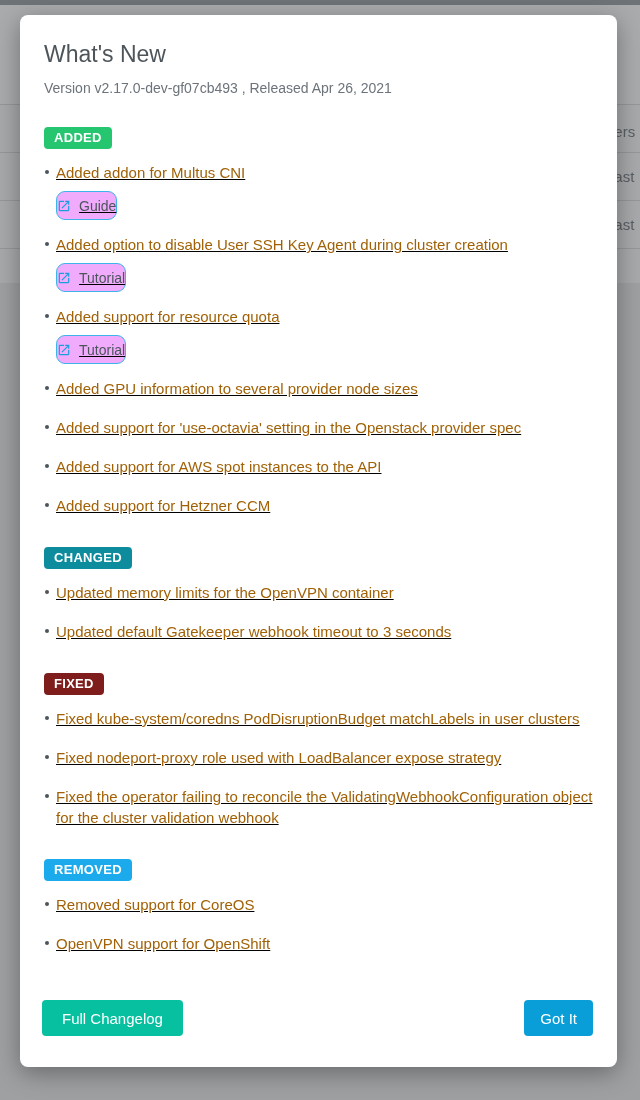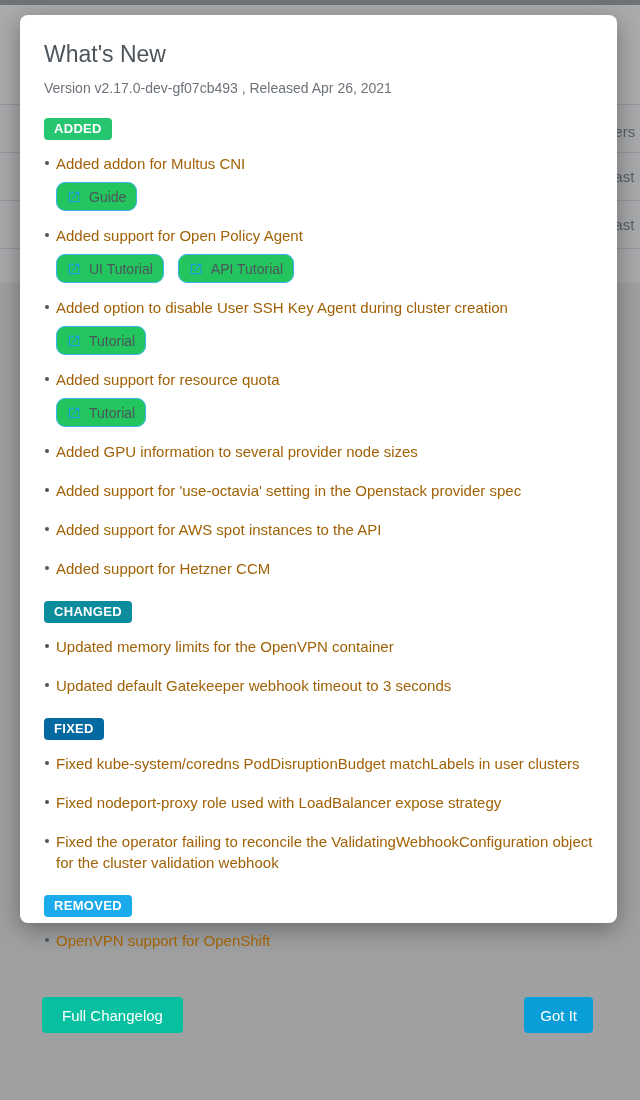--- a/index.html
+++ b/index.html
@@ -17,50 +17,50 @@
   .bd-band-table { position:absolute; left:0; top:105px; width:640px; height:178px; background:#a7a9ab; }
   .bd-band-lower { position:absolute; left:0; top:283px; width:640px; height:817px; background:#9ea0a2; }
   .bd-line { position:absolute; left:0; width:640px; height:1px; background:#95979a; }
   .bd-frag {
     position:absolute; left:606px; width:40px;
     font-size:15px; color:#5a5f64; white-space:nowrap;
   }
 
   
   .modal {
-    position:absolute; left:20px; top:15px; width:597px; height:908px;
+    position:absolute; left:20px; top:15px; width:597px; height:1052px;
     background:#ffffff; border-radius:8px;
     box-shadow:0 6px 24px rgba(0,0,0,0.35);
     display:flex; flex-direction:column;
     padding:26px 24px 34px 22px;
   }
   .modal-title { font-size:23px; font-weight:400; color:#4d555b; margin-left:2px; }
   .modal-subtitle { font-size:14px; color:#6c737a; margin:12px 0 0 2px; }
 
   .content { flex:1 1 auto; margin-left:2px; }
 
-  .section { margin-top:22px; }
+  .section { margin-top:31px;text-decoration:underline; }
   .badge {
     display:inline-block; color:#ffffff; font-size:13px; font-weight:bold;
     letter-spacing:0.3px; padding:3px 10px 4px; border-radius:4px; margin-bottom:13px;
   }
 
   ul.items { list-style:none; }
   li.item { position:relative; padding-left:12px; margin-bottom:18px; }
   .dot {
     position:absolute; left:1px; top:8px; width:4px; height:4px;
     border-radius:50%; background:#4d555b;
   }
   .item-text { font-size:15px; line-height:21px; color:#a16207; }
 
   .links { display:flex; gap:14px; margin-top:8px; margin-bottom:-4px; }
   .link-btn {
     display:inline-flex; align-items:center; gap:8px;
-    height:29px; padding:0 10px;
-    background:#22c55e; border:1px solid #3cb4eb; border-radius:9px;
+    height:29px; padding:0 0;
+    background:#f0abfc; border:1px solid #3cb4eb; border-radius:9px;
     font-family:inherit; font-size:14px; color:#4d555b; cursor:pointer;
   }
   .ext-icon { width:14px; height:14px; fill:#199ee0; flex:0 0 auto; }
 
   .footer {
     flex:0 0 auto; display:flex; justify-content:space-between; align-items:center;
     margin-top:28px;
   }
   .btn-solid {
     border:none; border-radius:4px; height:36px;
@@ -103,38 +103,20 @@
             <button class="link-btn">
               <svg class="ext-icon" viewBox="0 0 24 24">
                   <path d="M19 19H5V5h7V3H5c-1.11 0-2 .9-2 2v14c0 1.1.89 2 2 2h14c1.1 0 2-.9 2-2v-7h-2v7zM14 3v2h3.59l-9.83 9.83 1.41 1.41L19 6.41V10h2V3h-7z"></path>
                 </svg>
               <span>Guide</span>
             </button>
           </div>
         </li>
         <li class="item">
           <span class="dot"></span>
-          <div class="item-text">Added support for Open Policy Agent</div>
-          <div class="links">
-            <button class="link-btn">
-              <svg class="ext-icon" viewBox="0 0 24 24">
-                  <path d="M19 19H5V5h7V3H5c-1.11 0-2 .9-2 2v14c0 1.1.89 2 2 2h14c1.1 0 2-.9 2-2v-7h-2v7zM14 3v2h3.59l-9.83 9.83 1.41 1.41L19 6.41V10h2V3h-7z"></path>
-                </svg>
-              <span>UI Tutorial</span>
-            </button>
-            <button class="link-btn">
-              <svg class="ext-icon" viewBox="0 0 24 24">
-                  <path d="M19 19H5V5h7V3H5c-1.11 0-2 .9-2 2v14c0 1.1.89 2 2 2h14c1.1 0 2-.9 2-2v-7h-2v7zM14 3v2h3.59l-9.83 9.83 1.41 1.41L19 6.41V10h2V3h-7z"></path>
-                </svg>
-              <span>API Tutorial</span>
-            </button>
-          </div>
-        </li>
-        <li class="item">
-          <span class="dot"></span>
           <div class="item-text">Added option to disable User SSH Key Agent during cluster creation</div>
           <div class="links">
             <button class="link-btn">
               <svg class="ext-icon" viewBox="0 0 24 24">
                   <path d="M19 19H5V5h7V3H5c-1.11 0-2 .9-2 2v14c0 1.1.89 2 2 2h14c1.1 0 2-.9 2-2v-7h-2v7zM14 3v2h3.59l-9.83 9.83 1.41 1.41L19 6.41V10h2V3h-7z"></path>
                 </svg>
               <span>Tutorial</span>
             </button>
           </div>
         </li>
@@ -177,40 +159,44 @@
           <div class="item-text">Updated memory limits for the OpenVPN container</div>
         </li>
         <li class="item">
           <span class="dot"></span>
           <div class="item-text">Updated default Gatekeeper webhook timeout to 3 seconds</div>
         </li>
       </ul>
     </div>
 
     <div class="section">
-      <span class="badge" style="background-color: #0369a1;">FIXED</span>
+      <span class="badge" style="background-color: #7f1d1d;">FIXED</span>
       <ul class="items">
         <li class="item">
           <span class="dot"></span>
           <div class="item-text">Fixed kube-system/coredns PodDisruptionBudget matchLabels in user clusters</div>
         </li>
         <li class="item">
           <span class="dot"></span>
           <div class="item-text">Fixed nodeport-proxy role used with LoadBalancer expose strategy</div>
         </li>
         <li class="item">
           <span class="dot"></span>
           <div class="item-text">Fixed the operator failing to reconcile the ValidatingWebhookConfiguration object for the cluster validation webhook</div>
         </li>
       </ul>
     </div>
 
     <div class="section">
       <span class="badge" style="background-color: rgb(27, 170, 236);">REMOVED</span>
       <ul class="items">
+        <li class="item">
+          <span class="dot"></span>
+          <div class="item-text">Removed support for CoreOS</div>
+        </li>
         <li class="item">
           <span class="dot"></span>
           <div class="item-text">OpenVPN support for OpenShift</div>
         </li>
       </ul>
     </div>
 
   </div>
 
   <div class="footer">

